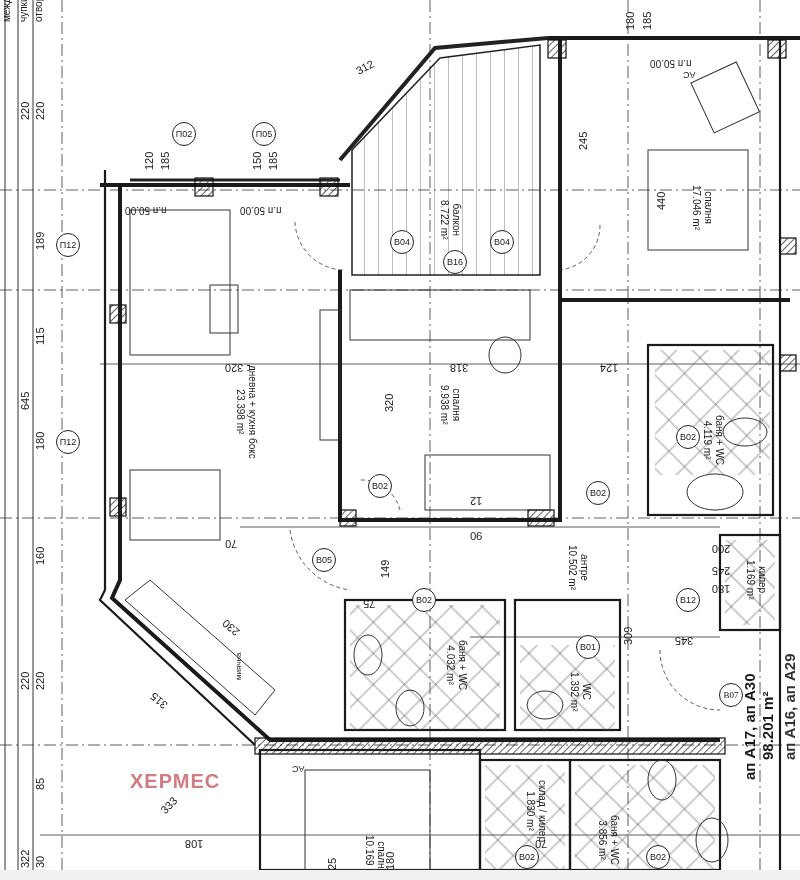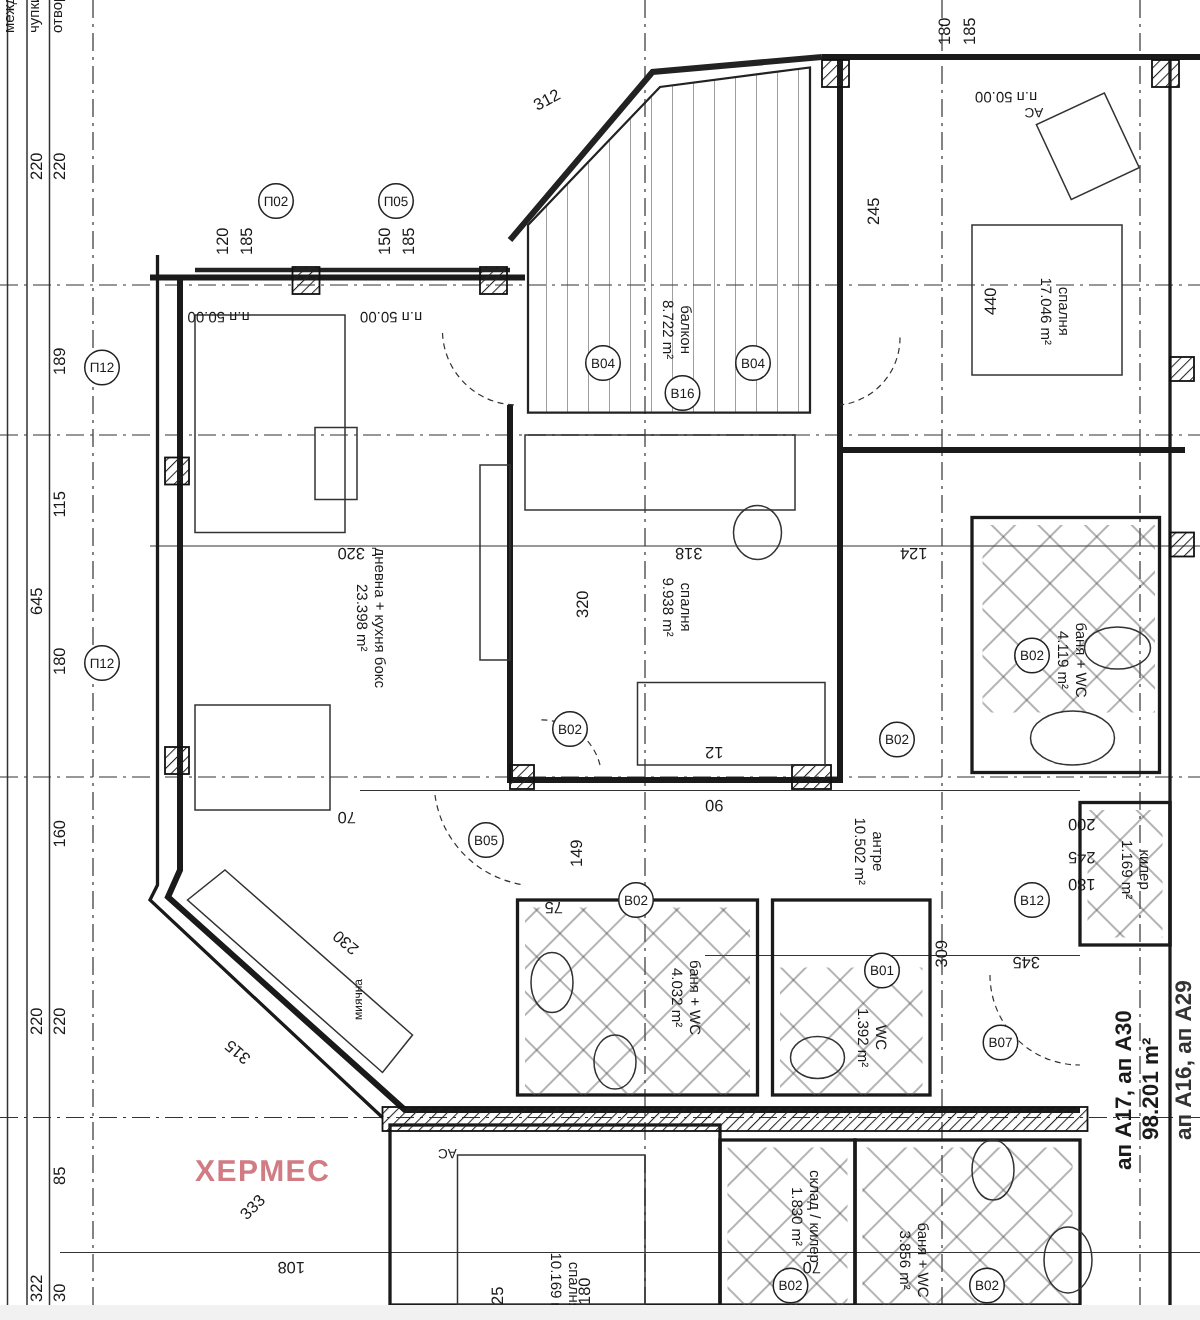--- a/index.html
+++ b/index.html
@@ -200,21 +200,21 @@
   </div>
 <div class="tag" style="left:312px;top:548px;">
     <span>В05</span>
   </div>
 <div class="tag" style="left:676px;top:588px;">
     <span>В12</span>
   </div>
 <div class="tag" style="left:576px;top:635px;">
     <span>В01</span>
   </div>
-<div class="tag" style="left:655px;top:683px;">
+<div class="tag" style="left:719px;top:683px;font-family:Liberation Serif, serif;">
     <span>В07</span>
   </div>
 <div class="tag" style="left:515px;top:845px;">
     <span>В02</span>
   </div>
 <div class="tag" style="left:646px;top:845px;">
     <span>В02</span>
   </div>
 
 <div class="lbl" style="left:356px;top:62px;transform:rotate(-28deg);">312</div>

